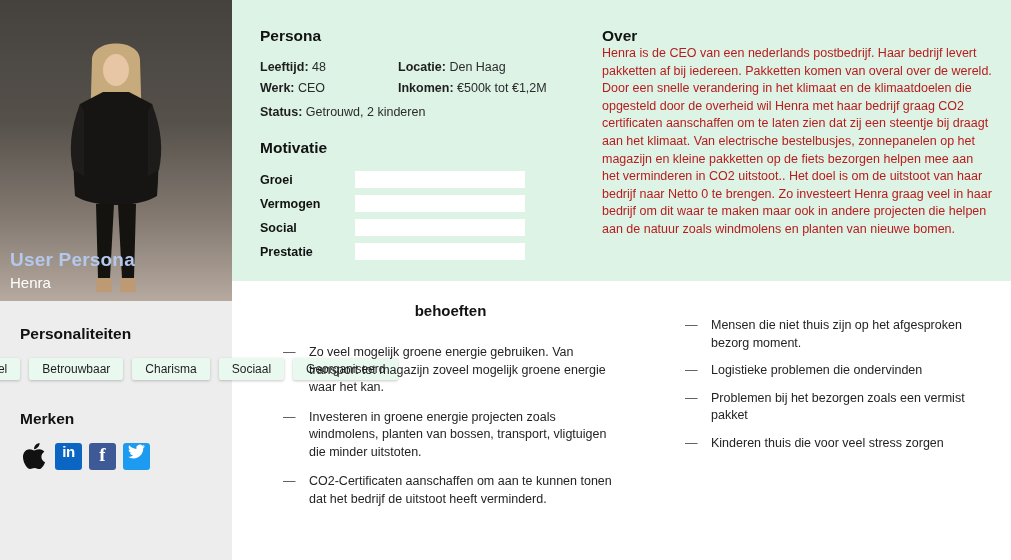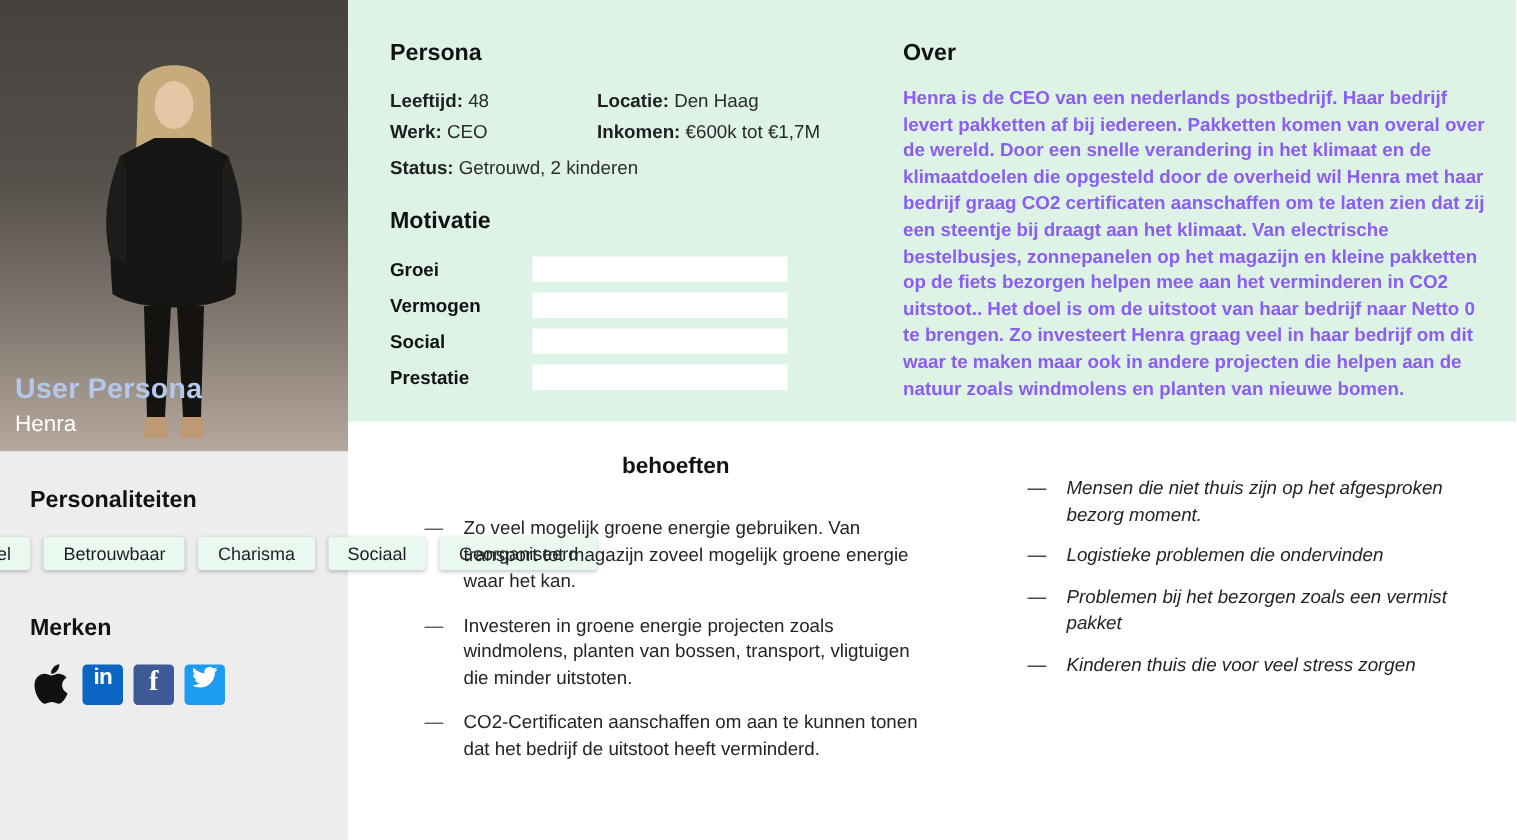--- a/index.html
+++ b/index.html
@@ -40,31 +40,31 @@
   .detail .v { font-weight:400; color:#2b2b2b; }
   .status-row { grid-column:1 / span 2; margin-top:3px; }
   .motivatie-heading { margin-top:20px; }
   .bars { margin-top:14px; }
   .bar-row { display:flex; align-items:center; height:17px; margin-bottom:7px; }
   .bar-label { width:95px; font-size:12.5px; font-weight:700; color:#121212; }
   .bar-track { width:170px; height:17px; background:#ffffff; position:relative; }
   .bar-fill { height:100%; background:#a4f6c8; }
 
   .panel-right { position:absolute; left:370px; top:27px; width:390px; }
-  .over-text { margin-top:12px; font-size:12.5px; line-height:17.6px; color:#8b5cf6;font-weight:bold; }
+  .over-text { margin-top:0; font-size:12.5px; line-height:17.6px; color:#b91c1c; }
 
   
   .list-col { position:absolute; }
   .col-behoeften { left:283px; top:302px; width:335px; }
   .col-frustraties { left:685px; top:302px; width:318px; }
   .list-heading { font-size:15px; font-weight:700; color:#121212;text-align:center; }
   .col-behoeften .list { margin-top:25px; }
   .col-frustraties .list { margin-top:15px; }
   .li { display:flex; margin-bottom:12px; }
-  .col-frustraties .li { margin-bottom:10px;font-style:italic; }
+  .col-frustraties .li { margin-bottom:10px; }
   .dash { width:26px; flex:0 0 26px; color:#4a4a4a; font-size:12.5px; line-height:17.5px; }
   .dash::before { content:"—"; }
   .li-text { font-size:12.5px; line-height:17.5px; color:#242424; }
 </style>
 </head>
 <body>
 
 <div class="app">
 
   <div class="sidebar">
@@ -145,21 +145,21 @@
 
   <div class="green-panel">
 
     <div class="panel-left">
       <div class="panel-heading">Persona</div>
 
       <div class="details">
         <div class="detail"><b>Leeftijd:</b> <span class="v">48</span></div>
         <div class="detail"><b>Locatie:</b> <span class="v">Den Haag</span></div>
         <div class="detail"><b>Werk:</b> <span class="v">CEO</span></div>
-        <div class="detail"><b>Inkomen:</b> <span class="v">€600k tot €1,7M</span></div>
+        <div class="detail"><b>Inkomen:</b> <span class="v">€500k tot €1,2M</span></div>
         <div class="detail status-row"><b>Status:</b> <span class="v">Getrouwd, 2 kinderen</span></div>
       </div>
 
       <div class="panel-heading motivatie-heading">Motivatie</div>
       <div class="bars">
         <div class="bar-row">
           <span class="bar-label">Groei</span>
           <span class="bar-track"><span class="bar-fill" style="width: 88%;"></span></span>
         </div>
         <div class="bar-row">

